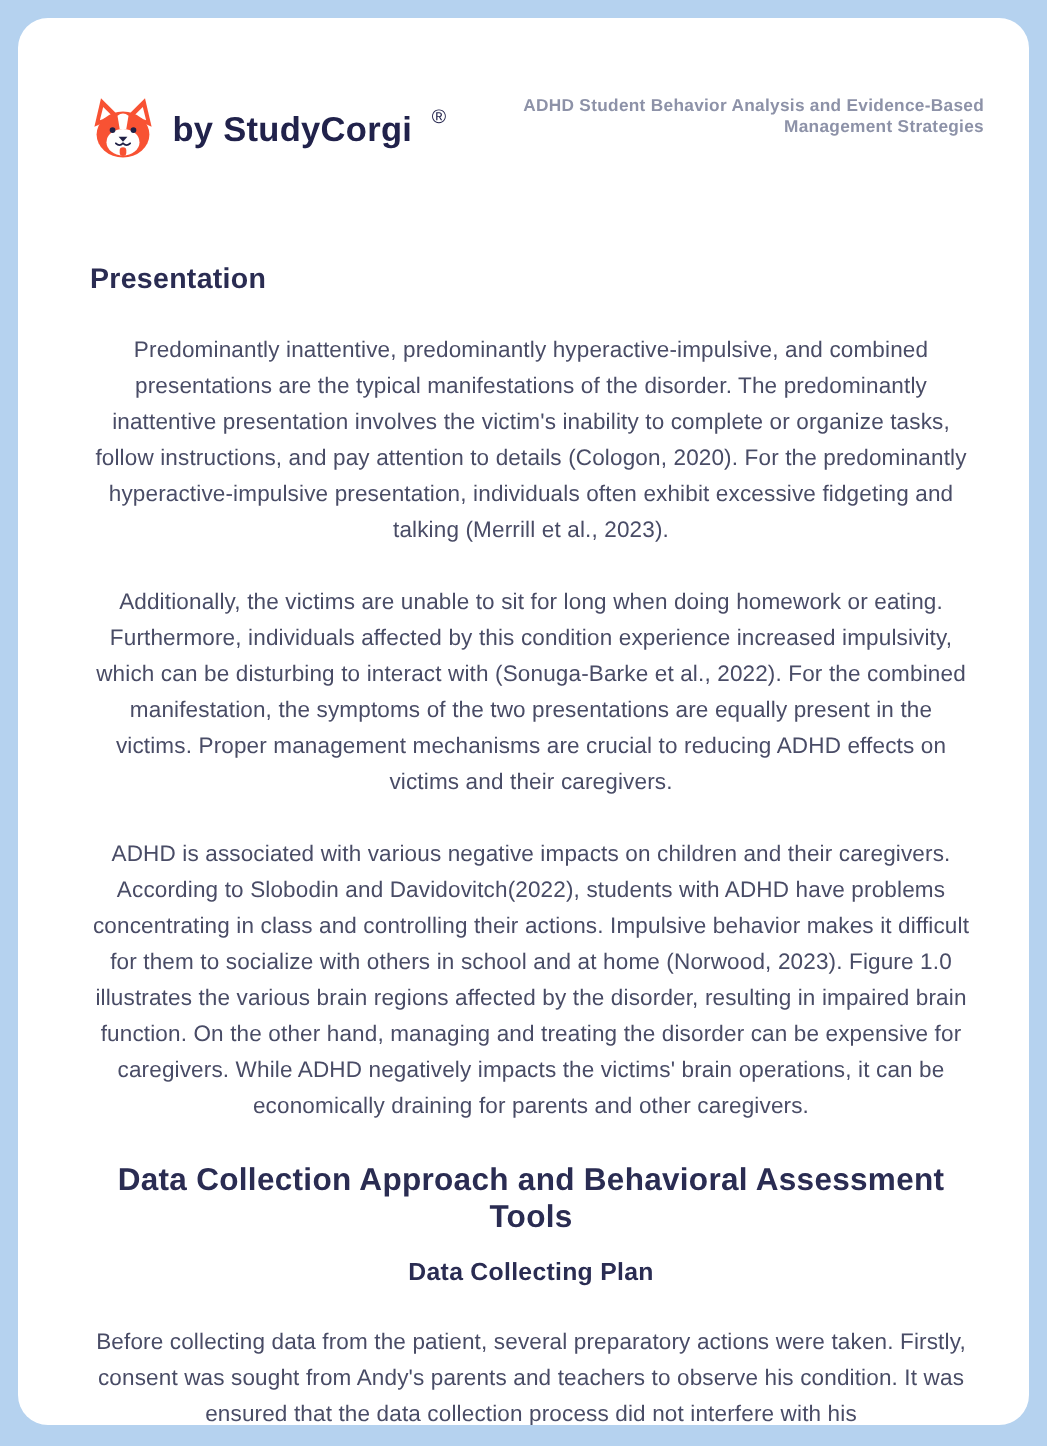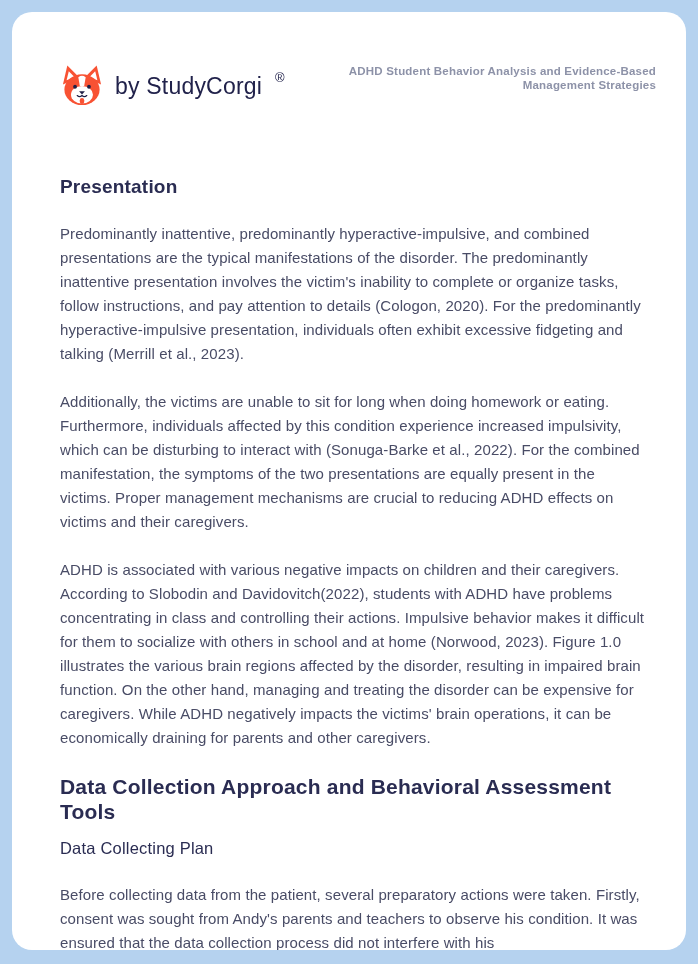--- a/index.html
+++ b/index.html
@@ -31,21 +31,21 @@
     align-items: center;
   }
   .brand {
     display: flex;
     align-items: center;
     gap: 11px;
   }
   .logo svg { display: block; }
   .brand-text {
     font-size: 23px;
-    font-weight: 400;
+    font-weight: 700;
     color: var(--brand-navy, #21224b);
     letter-spacing: 0.2px;
     white-space: nowrap;
   }
   .reg {
     font-size: 13px;
     font-weight: 400;
     color: var(--brand-navy, #21224b);
     position: relative;
     top: -9px;
@@ -67,40 +67,40 @@
   .doc-url {
     font-size: 11.5px;
     line-height: 14px;
     color: var(--header-url-gray, #9ba0b3);
     letter-spacing: 0.2px;
     overflow-wrap: break-word;
   }
 
   
   main { margin-top: 0; }
-  main > * + * { margin-top: 24px; }
+  main > * + * { margin-top: 24px; text-align: center; }
   .h-section {
     font-size: 19px;
     font-weight: 700;
     line-height: 22px;
     color: var(--heading-navy, #2a2c52);
     letter-spacing: 0.2px;
   }
   .h-section.first { margin-top: 68px; }
   .h-major {
     font-size: 21px;
     font-weight: 700;
     line-height: 25px;
     color: var(--heading-navy, #2a2c52);
     letter-spacing: 0.2px;
   }
   .subheading {
     margin-top: 14px;
     font-size: 16.5px;
-    font-weight: 400;
+    font-weight: 700;
     line-height: 21px;
     color: var(--heading-navy, #2a2c52);
     letter-spacing: 0.2px;
   }
   p.body-paragraph {
     font-size: 15px;
     line-height: 24px;
     color: var(--body-text, #494c66);
     letter-spacing: 0.1px;
   }

